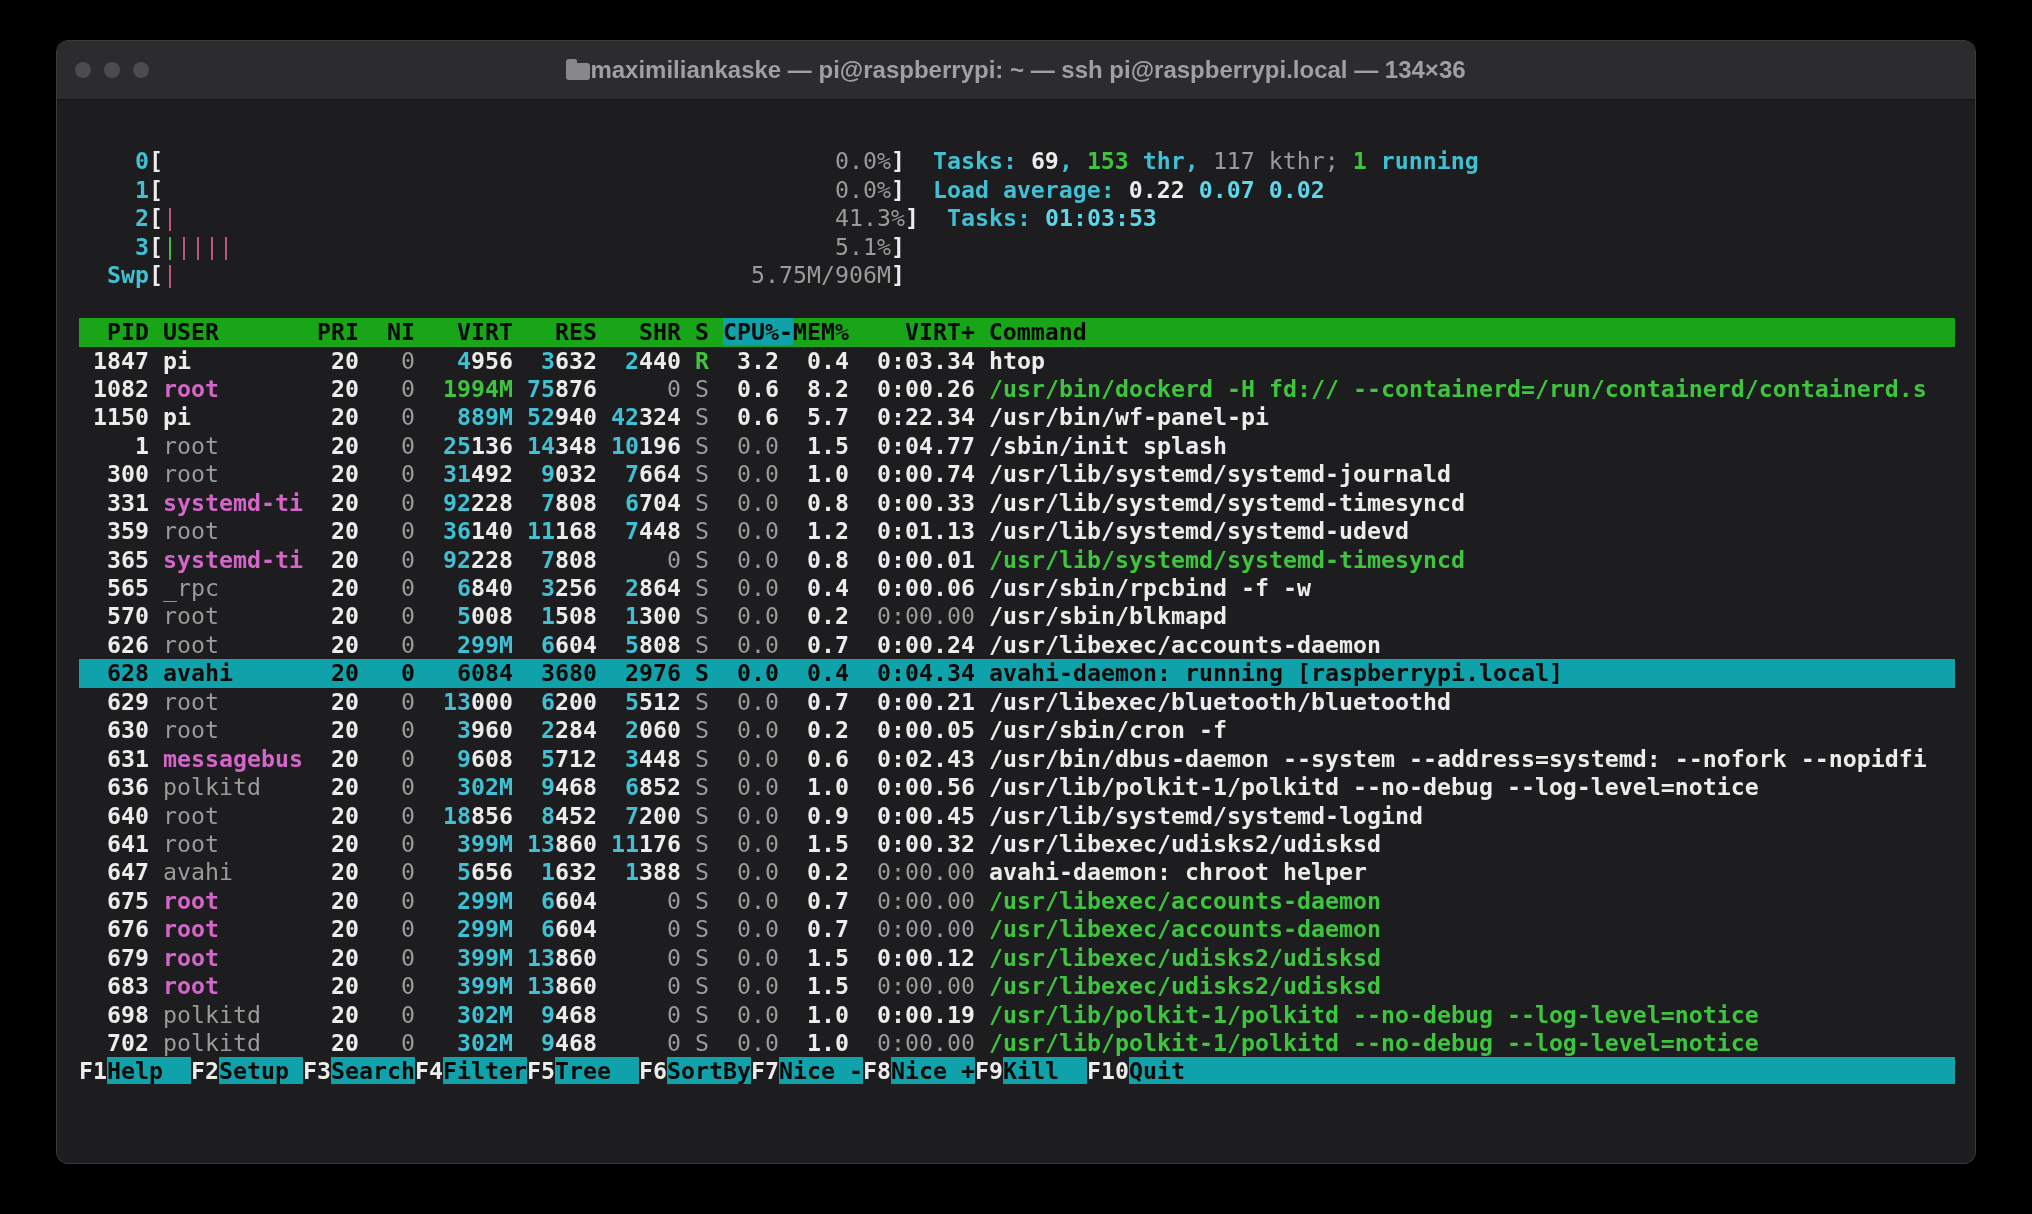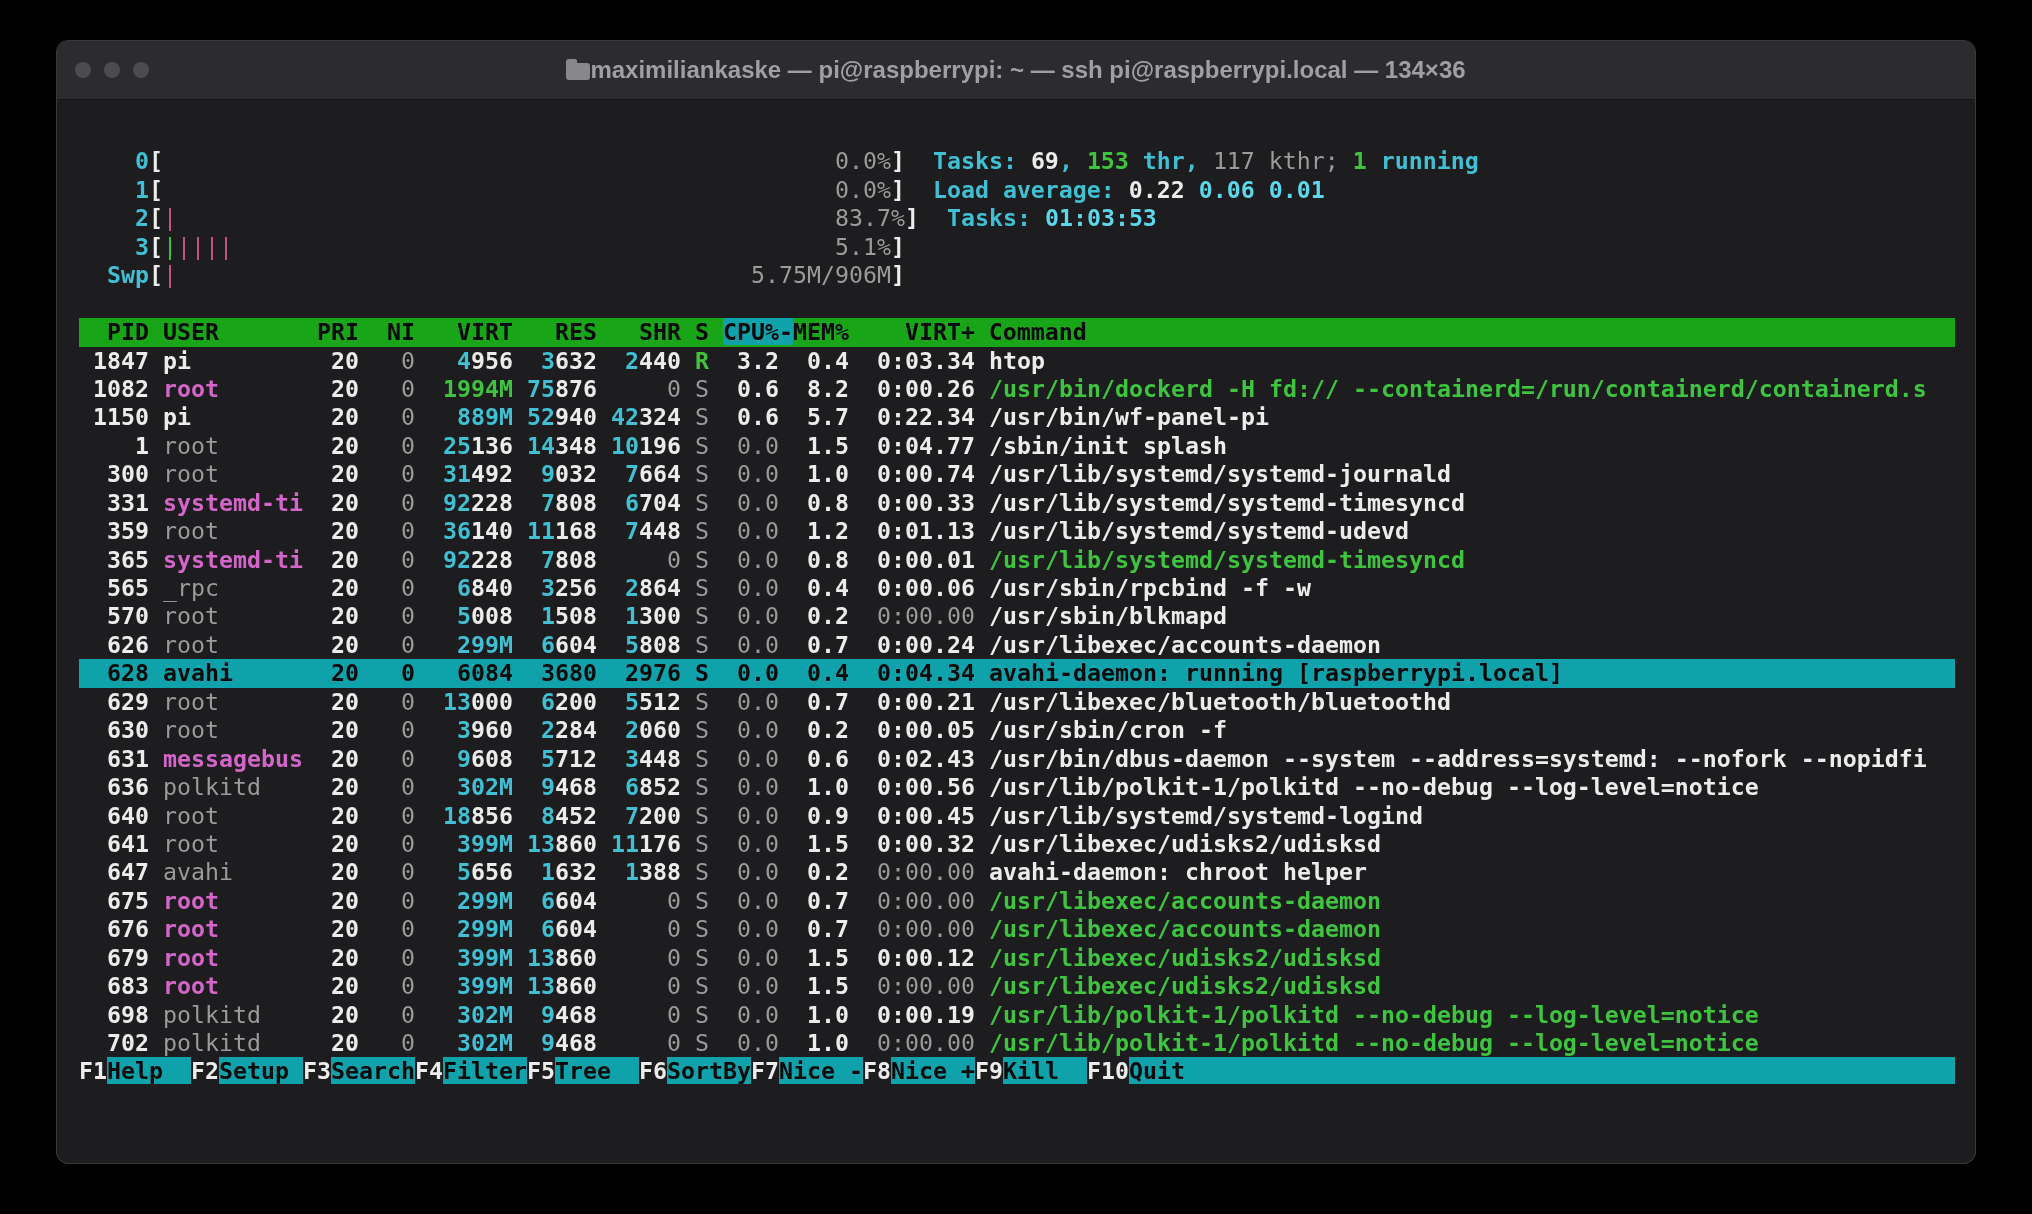--- a/index.html
+++ b/index.html
@@ -52,22 +52,22 @@
       <div class="light"></div>
     </div>
     <div class="titlewrap">
       <span class="foldericon"></span>
       <span>maximiliankaske — pi@raspberrypi: ~ — ssh pi@raspberrypi.local — 134×36</span>
     </div>
   </div>
   <div class="term">
       <div class="line"></div>
       <div class="line"><span class="c">    0</span><span class="w">[</span><span>                                                </span><span class="g">0.0%</span><span class="w">]</span><span>  </span><span class="c">Tasks: </span><span class="w">69</span><span class="c">, </span><span class="G">153</span><span class="c"> thr, </span><span class="g">117 kthr</span><span class="g">; </span><span class="G">1</span><span class="c"> running</span></div>
-      <div class="line"><span class="c">    1</span><span class="w">[</span><span>                                                </span><span class="g">0.0%</span><span class="w">]</span><span>  </span><span class="c">Load average: </span><span class="w">0.22 </span><span class="C">0.06 </span><span class="C">0.01</span></div>
-      <div class="line"><span class="c">    2</span><span class="w">[</span><span class="b-pink">|</span><span>                                               </span><span class="g">83.7%</span><span class="w">]</span><span>  </span><span class="c">Tasks: </span><span class="C">01:03:53</span></div>
+      <div class="line"><span class="c">    1</span><span class="w">[</span><span>                                                </span><span class="g">0.0%</span><span class="w">]</span><span>  </span><span class="c">Load average: </span><span class="w">0.22 </span><span class="C">0.07 </span><span class="C">0.02</span></div>
+      <div class="line"><span class="c">    2</span><span class="w">[</span><span class="b-pink">|</span><span>                                               </span><span class="g">41.3%</span><span class="w">]</span><span>  </span><span class="c">Tasks: </span><span class="C">01:03:53</span></div>
       <div class="line"><span class="c">    3</span><span class="w">[</span><span class="b-green">|</span><span class="b-pink">||||</span><span>                                           </span><span class="g">5.1%</span><span class="w">]</span></div>
       <div class="line"><span class="c">  Swp</span><span class="w">[</span><span class="b-pink">|</span><span>                                         </span><span class="g">5.75M/906M</span><span class="w">]</span></div>
       <div class="line"></div>
       <div class="line hdr"><span>  PID USER       PRI  NI   VIRT   RES   SHR S </span><span class="sort">CPU%-</span><span>MEM%    VIRT+ Command</span></div>
       <div class="line"><span class="w"> 1847</span><span> </span><span class="w">pi        </span><span> </span><span class="w"> 20</span><span> </span><span class="g">  0</span><span> </span><span class="c">  4</span><span class="w">956</span><span> </span><span class="c"> 3</span><span class="w">632</span><span> </span><span class="c"> 2</span><span class="w">440</span><span> </span><span class="G">R</span><span> </span><span class="w"> 3.2</span><span> </span><span class="w"> 0.4</span><span> </span><span class="w"> 0:03.34</span><span> </span><span class="w">htop</span></div>
       <div class="line"><span class="w"> 1082</span><span> </span><span class="m">root      </span><span> </span><span class="w"> 20</span><span> </span><span class="g">  0</span><span> </span><span class="G"> 1994M</span><span> </span><span class="c">75</span><span class="w">876</span><span> </span><span class="g">    0</span><span> </span><span class="g">S</span><span> </span><span class="w"> 0.6</span><span> </span><span class="w"> 8.2</span><span> </span><span class="w"> 0:00.26</span><span> </span><span class="G">/usr/bin/dockerd -H fd:// --containerd=/run/containerd/containerd.s</span></div>
       <div class="line"><span class="w"> 1150</span><span> </span><span class="w">pi        </span><span> </span><span class="w"> 20</span><span> </span><span class="g">  0</span><span> </span><span class="c">  889M</span><span> </span><span class="c">52</span><span class="w">940</span><span> </span><span class="c">42</span><span class="w">324</span><span> </span><span class="g">S</span><span> </span><span class="w"> 0.6</span><span> </span><span class="w"> 5.7</span><span> </span><span class="w"> 0:22.34</span><span> </span><span class="w">/usr/bin/wf-panel-pi</span></div>
       <div class="line"><span class="w">    1</span><span> </span><span class="g">root      </span><span> </span><span class="w"> 20</span><span> </span><span class="g">  0</span><span> </span><span class="c"> 25</span><span class="w">136</span><span> </span><span class="c">14</span><span class="w">348</span><span> </span><span class="c">10</span><span class="w">196</span><span> </span><span class="g">S</span><span> </span><span class="g"> 0.0</span><span> </span><span class="w"> 1.5</span><span> </span><span class="w"> 0:04.77</span><span> </span><span class="w">/sbin/init splash</span></div>
       <div class="line"><span class="w">  300</span><span> </span><span class="g">root      </span><span> </span><span class="w"> 20</span><span> </span><span class="g">  0</span><span> </span><span class="c"> 31</span><span class="w">492</span><span> </span><span class="c"> 9</span><span class="w">032</span><span> </span><span class="c"> 7</span><span class="w">664</span><span> </span><span class="g">S</span><span> </span><span class="g"> 0.0</span><span> </span><span class="w"> 1.0</span><span> </span><span class="w"> 0:00.74</span><span> </span><span class="w">/usr/lib/systemd/systemd-journald</span></div>
       <div class="line"><span class="w">  331</span><span> </span><span class="m">systemd-ti</span><span> </span><span class="w"> 20</span><span> </span><span class="g">  0</span><span> </span><span class="c"> 92</span><span class="w">228</span><span> </span><span class="c"> 7</span><span class="w">808</span><span> </span><span class="c"> 6</span><span class="w">704</span><span> </span><span class="g">S</span><span> </span><span class="g"> 0.0</span><span> </span><span class="w"> 0.8</span><span> </span><span class="w"> 0:00.33</span><span> </span><span class="w">/usr/lib/systemd/systemd-timesyncd</span></div>

